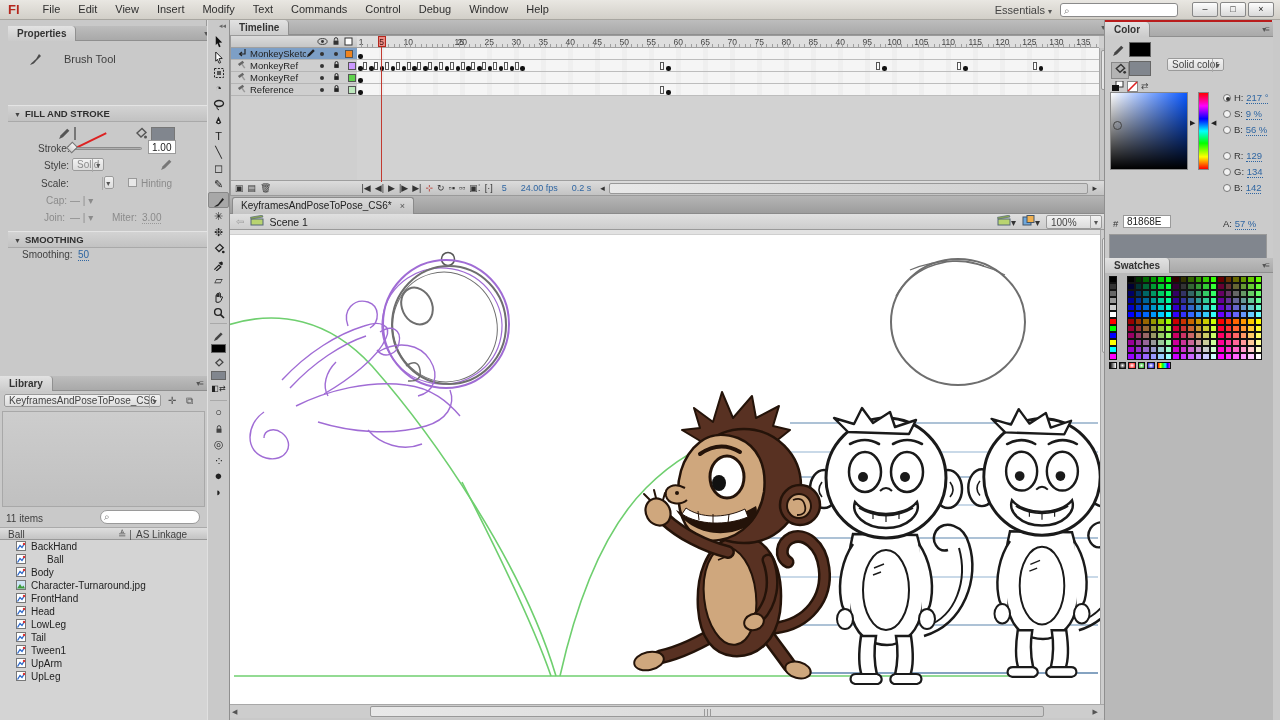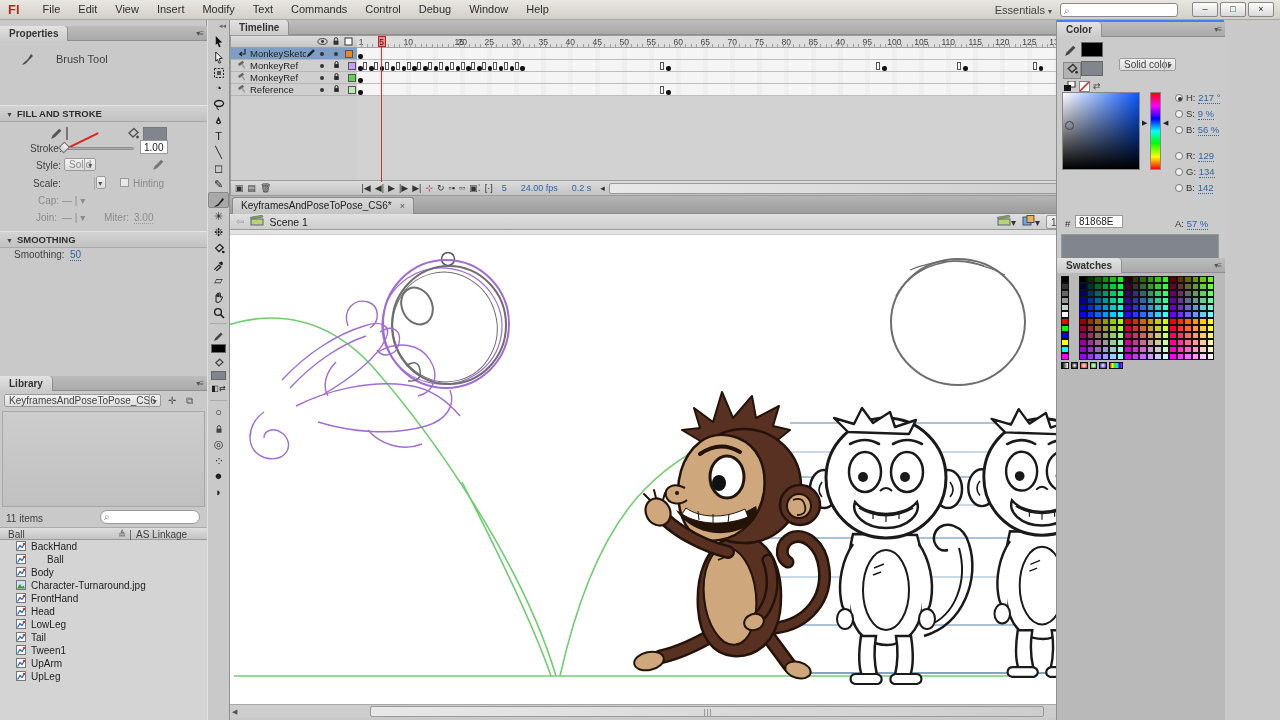--- a/index.html
+++ b/index.html
@@ -25,21 +25,21 @@
   .sechdr .tri { font-size:7px; color:#444; margin-right:4px; }
   .lbl { color:#3f3f3f; font-size:10px; }
   .dim { color:#8b8b8b !important; }
   .hot { color:#2f66a2; border-bottom:1px dotted #2f66a2; }
   .selectbox { background:linear-gradient(#f2f2f2,#dcdcdc); border:1px solid #9a9a9a; border-radius:2px; height:14px; line-height:13px; padding:0 4px; font-size:10px; color:#444; position:relative; }
   .selectbox .car { position:absolute; right:3px; top:0; font-size:8px; color:#555; border-left:1px solid #aaa; padding-left:3px; }
   .inputbox { background:#fff; border:1px solid #9a9a9a; height:14px; font-size:10px; color:#222; padding:0 3px; font-family:"Liberation Sans",sans-serif; }
 
   
   #left-dock { left:0; top:20px; width:207px; height:700px; background:#c9c9c9; border-right:1px solid #999; }
-  #props-panel { left:0; top:6px; width:207px; height:350px; }
+  #props-panel { left:8px; top:6px; width:207px; height:350px; }
   .swatchbox { width:24px; height:14px; border:1px solid #777; }
   #stroke-swatch { background:#fff; position:relative; overflow:hidden; }
   #stroke-swatch::after { content:""; position:absolute; left:-3px; top:12px; width:36px; height:1.6px; background:#d22; transform:rotate(-26deg); }
   .slider-track { height:3px; background:linear-gradient(#9a9a9a,#c5c5c5); border-radius:2px; border:1px solid #8c8c8c; }
   .slider-thumb { width:8px; height:9px; background:linear-gradient(#f5f5f5,#cfcfcf); border:1px solid #777; transform:rotate(45deg); }
   .checkbox { width:9px; height:9px; border:1px solid #999; background:#e8e8e8; display:inline-block; }
 
   
   #tools { left:207px; top:20px; width:23px; height:700px; background:#c9c9c9; border-left:1px solid #e0e0e0; border-right:1px solid #8f8f8f; }
   .tool { width:21px; height:16px; text-align:center; font-size:11px; color:#222; line-height:16px; }
@@ -80,21 +80,21 @@
 
   
   #stage { left:230px; top:230px; width:870px; height:474px; background:#fff; overflow:hidden; }
   #stage-top-paste { position:absolute; left:0; top:0; width:870px; height:5px; background:#e2e2e2; border-bottom:1px solid #cfcfcf; }
   #vscroll { left:1100px; top:230px; width:12px; height:474px; background:#cdcdcd; border-left:1px solid #a8a8a8; }
   #hscroll { left:230px; top:704px; width:882px; height:14px; background:#cdcdcd; border-top:1px solid #a8a8a8; }
   .scroll-arrow { position:absolute; font-size:7px; color:#555; text-align:center; }
   .grip { display:inline-block; width:1px; height:7px; background:#999; margin:0 1px; }
 
   
-  #right-dock { left:1056px; top:20px; width:168px; height:700px; background:#3b82f6; border-left:1px solid #8f8f8f; }
+  #right-dock { left:1104px; top:20px; width:168px; height:700px; background:#b91c1c; border-left:1px solid #8f8f8f; }
   #color-panel { left:0; top:2px; width:168px; height:236px; background:#cbcbcb; }
   #sb-square { position:absolute; left:5px; top:70px; width:78px; height:78px; border:1px solid #888; }
   #sb-marker { position:absolute; width:9px; height:9px; border:1.5px solid #444; border-radius:50%; background:transparent; }
   #hue-strip { position:absolute; left:93px; top:70px; width:11px; height:78px; border:1px solid #888;
     background:linear-gradient(180deg,#ff0000 0%,#ff00ff 17%,#0000ff 34%,#00ffff 50%,#00ff00 66%,#ffff00 84%,#ff0000 100%); }
   .hue-arrow { position:absolute; font-size:7px; color:#222; }
   .crow { position:absolute; font-size:9.5px; color:#333; }
   .radio { display:inline-block; width:8px; height:8px; border:1px solid #777; border-radius:50%; background:#f2f2f2; vertical-align:-1px; margin-right:3px; position:relative; }
   .radio.on::after { content:""; position:absolute; left:2px; top:2px; width:4px; height:4px; background:#333; border-radius:50%; }
   #swatches-panel { left:0; top:238px; width:168px; height:482px; background:#b9b9b9; }

